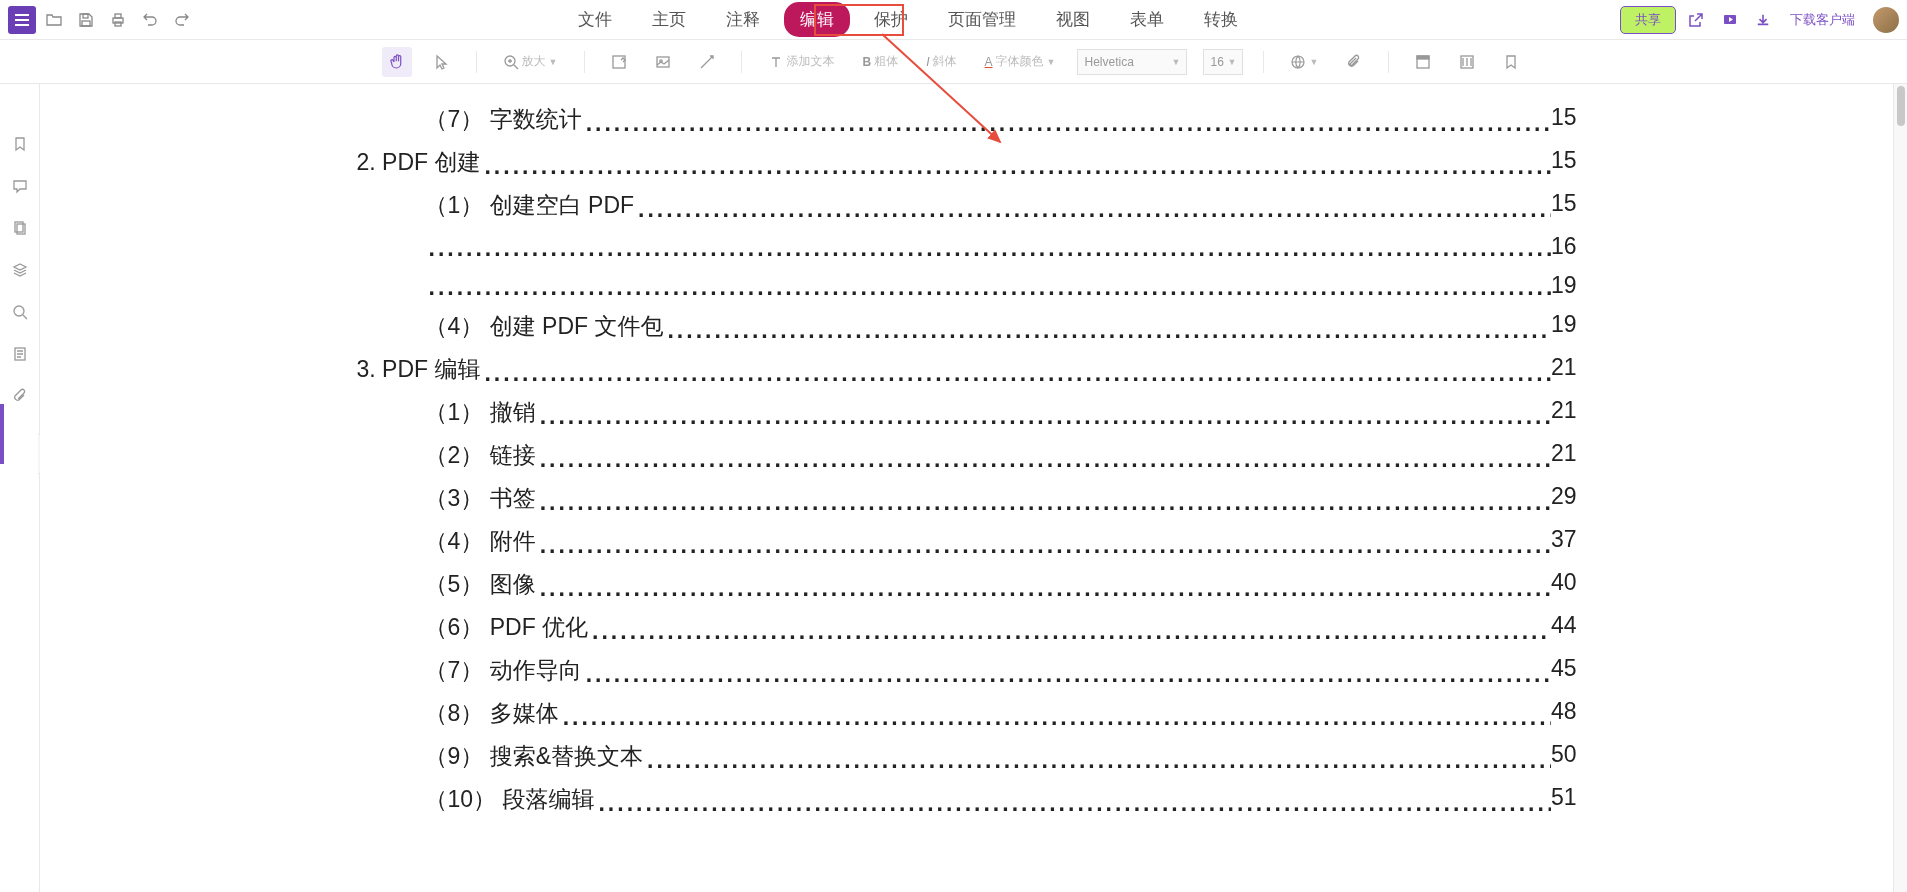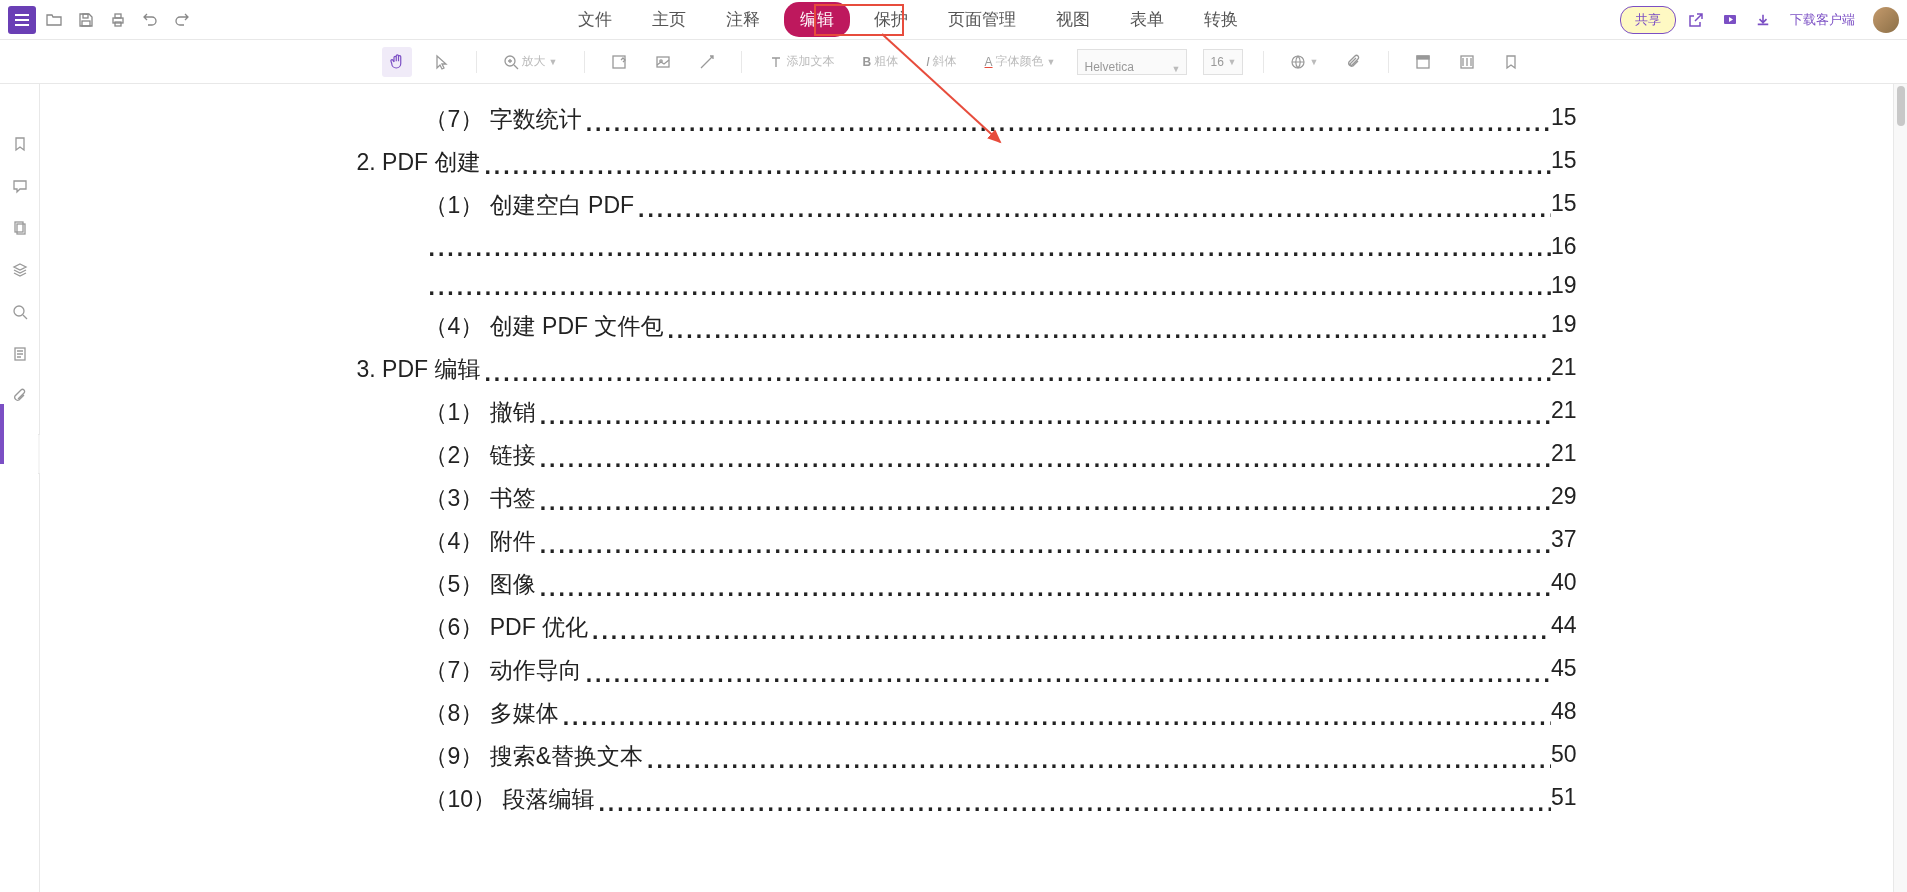--- a/index.html
+++ b/index.html
@@ -6,29 +6,29 @@
 body{background:#fff;overflow:hidden}
 .app{width:1907px;height:892px;position:relative;display:flex;flex-direction:column}
 .topbar{height:40px;border-bottom:1px solid #e8e8e8;display:flex;align-items:center;padding:0 8px}
 .topbar-left{display:flex;align-items:center;gap:4px}
 .icon-btn{width:28px;height:28px;display:flex;align-items:center;justify-content:center;color:#888;cursor:pointer;border-radius:3px}
 .icon-btn.active{background:#6a3fb5;color:#fff}
 .topbar-center{flex:1;display:flex;justify-content:center;gap:8px;align-items:center}
 .tab{padding:6px 16px;font-size:17px;color:#555;cursor:pointer;border-radius:15px}
 .tab.active{background:#be185d;color:#fff}
 .topbar-right{display:flex;align-items:center;gap:6px}
-.share-btn{border:1px solid #7b4fc4;color:#7b4fc4;padding:4px 14px;font-size:13px;border-radius:13px;cursor:pointer;background:#fef9c3}
+.share-btn{border:1px solid #7b4fc4;color:#7b4fc4;padding:4px 14px;font-size:13px;border-radius:5px;cursor:pointer;background:#bef264}
 .download-btn{color:#7b4fc4;font-size:13px;display:flex;align-items:center;gap:20px;cursor:pointer;padding:0 6px}
 .avatar{width:26px;height:26px;border-radius:50%;background:linear-gradient(135deg,#c49a6c,#8b6f47);margin-left:6px}
 .toolbar{height:44px;border-bottom:1px solid #e8e8e8;display:flex;align-items:center;justify-content:center;gap:16px;padding:0 8px;font-size:12px;color:#999}
 .tool-btn{height:30px;padding:0 6px;display:flex;align-items:center;justify-content:center;color:#999;cursor:pointer;border-radius:3px;gap:3px}
 .tool-btn.active{background:#f0ebf8;color:#7b4fc4}
 .tool-sep{width:1px;height:22px;background:#e8e8e8;margin:0 4px}
 .tool-label{font-size:12px;color:#bbb}
-.font-select{border:1px solid #e0e0e0;height:26px;padding:0 6px;font-size:12px;color:#999;display:flex;align-items:flex-end;min-width:110px;background:#fafafa}
+.font-select{border:1px solid #e0e0e0;height:26px;padding:0 6px;font-size:12px;color:#999;display:flex;align-items:center;min-width:110px;background:#fafafa}
 .size-select{border:1px solid #e0e0e0;height:26px;padding:0 6px;font-size:12px;color:#999;display:flex;align-items:center;min-width:40px;background:#fafafa}
 .dd-arrow{margin-left:auto;font-size:9px;color:#bbb}
 .body{flex:1;display:flex;overflow:hidden;position:relative}
 .left-sidebar{width:40px;border-right:1px solid #e8e8e8;display:flex;flex-direction:column;align-items:center;padding-top:50px;gap:22px;position:relative}
 .side-icon{width:20px;height:20px;color:#999;cursor:pointer;display:flex;align-items:center;justify-content:center}
 .side-indicator{position:absolute;left:0;top:320px;width:4px;height:60px;background:#7b4fc4}
 .side-expand{position:absolute;left:38px;top:350px;width:10px;height:40px;background:#f5f5f5;border:1px solid #e8e8e8;border-left:none;border-radius:0 4px 4px 0;display:flex;align-items:center;justify-content:center;font-size:8px;color:#999;cursor:pointer}
 .canvas{flex:1;background:#fff;overflow:auto;position:relative;padding:20px 0}
 .page{width:1300px;margin:0 auto;background:#fff;padding:0 40px}
 .toc-line{display:flex;align-items:flex-start;font-size:23px;color:#222;margin-bottom:12px;white-space:nowrap}

